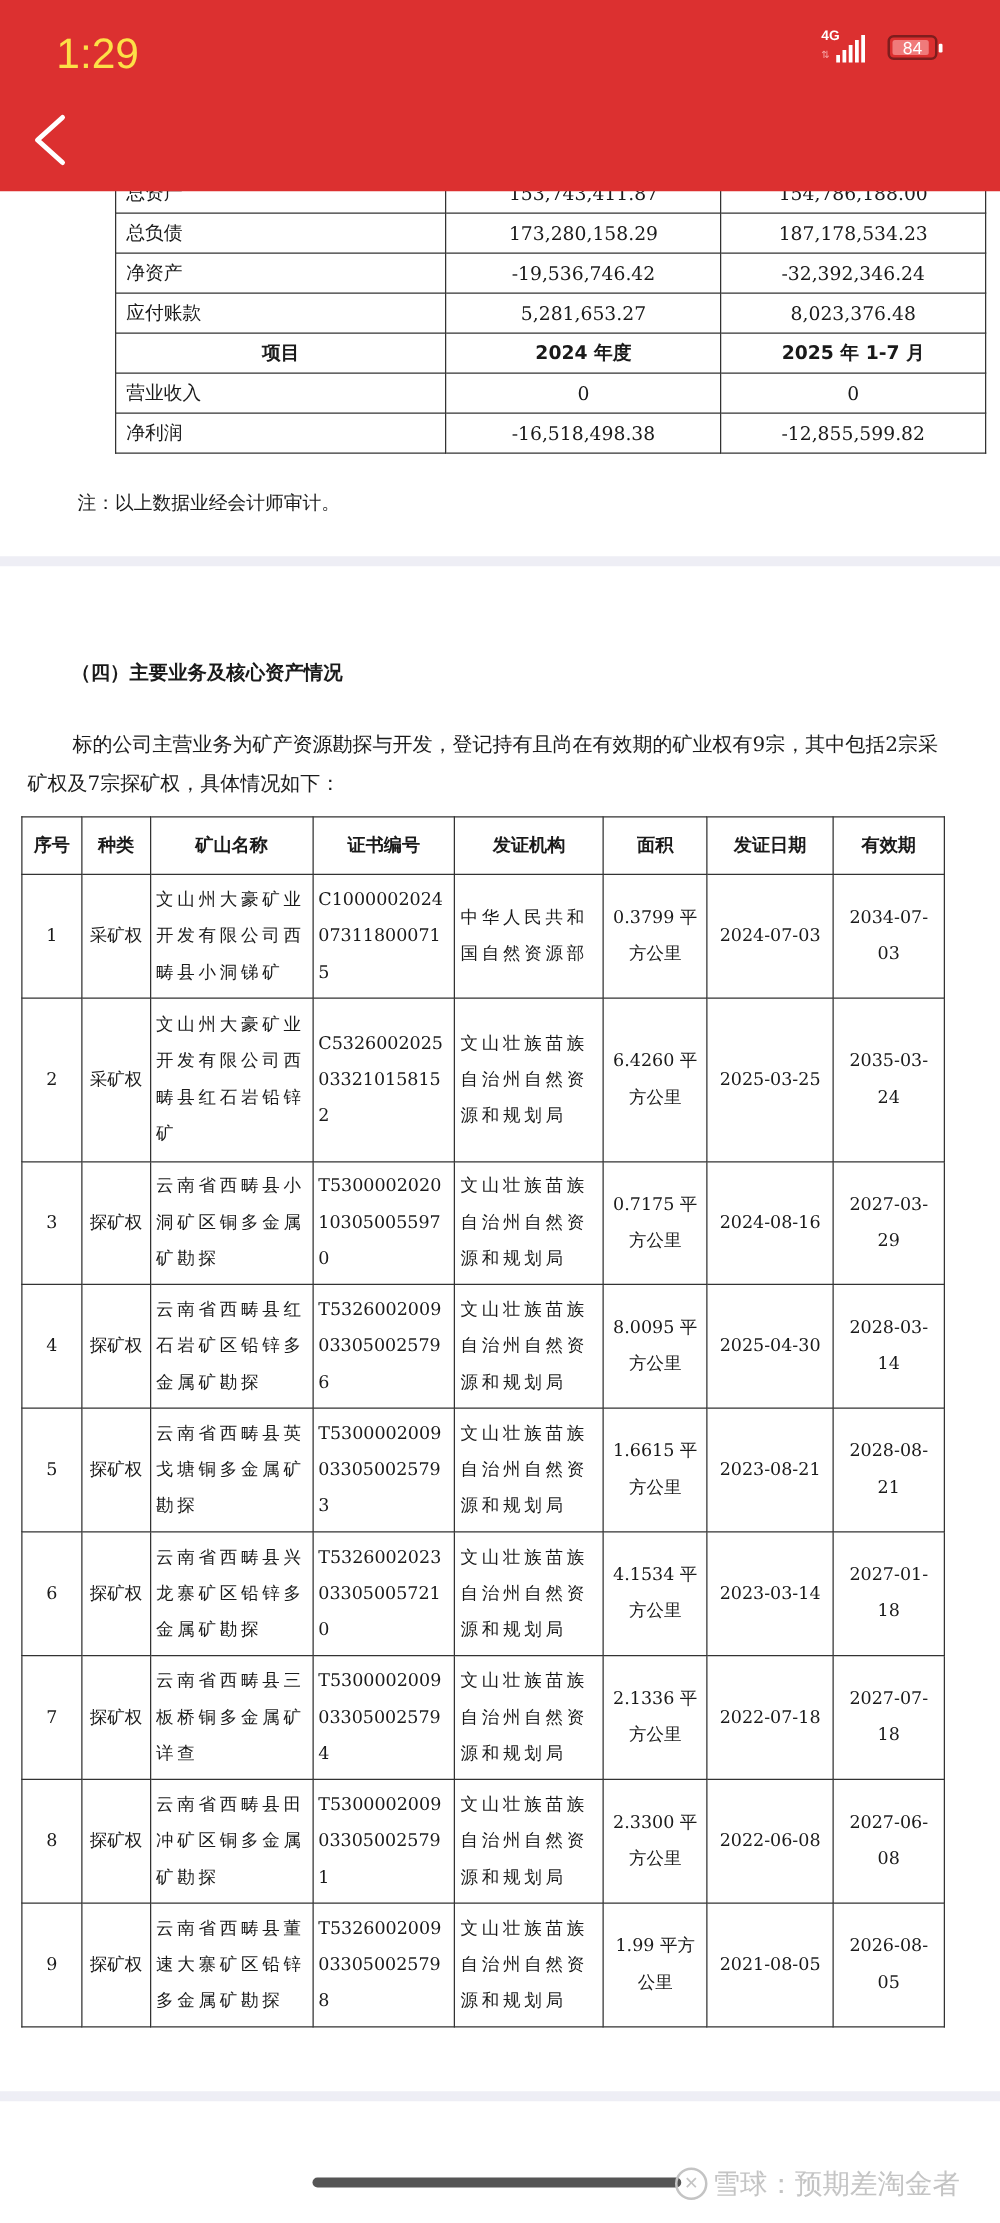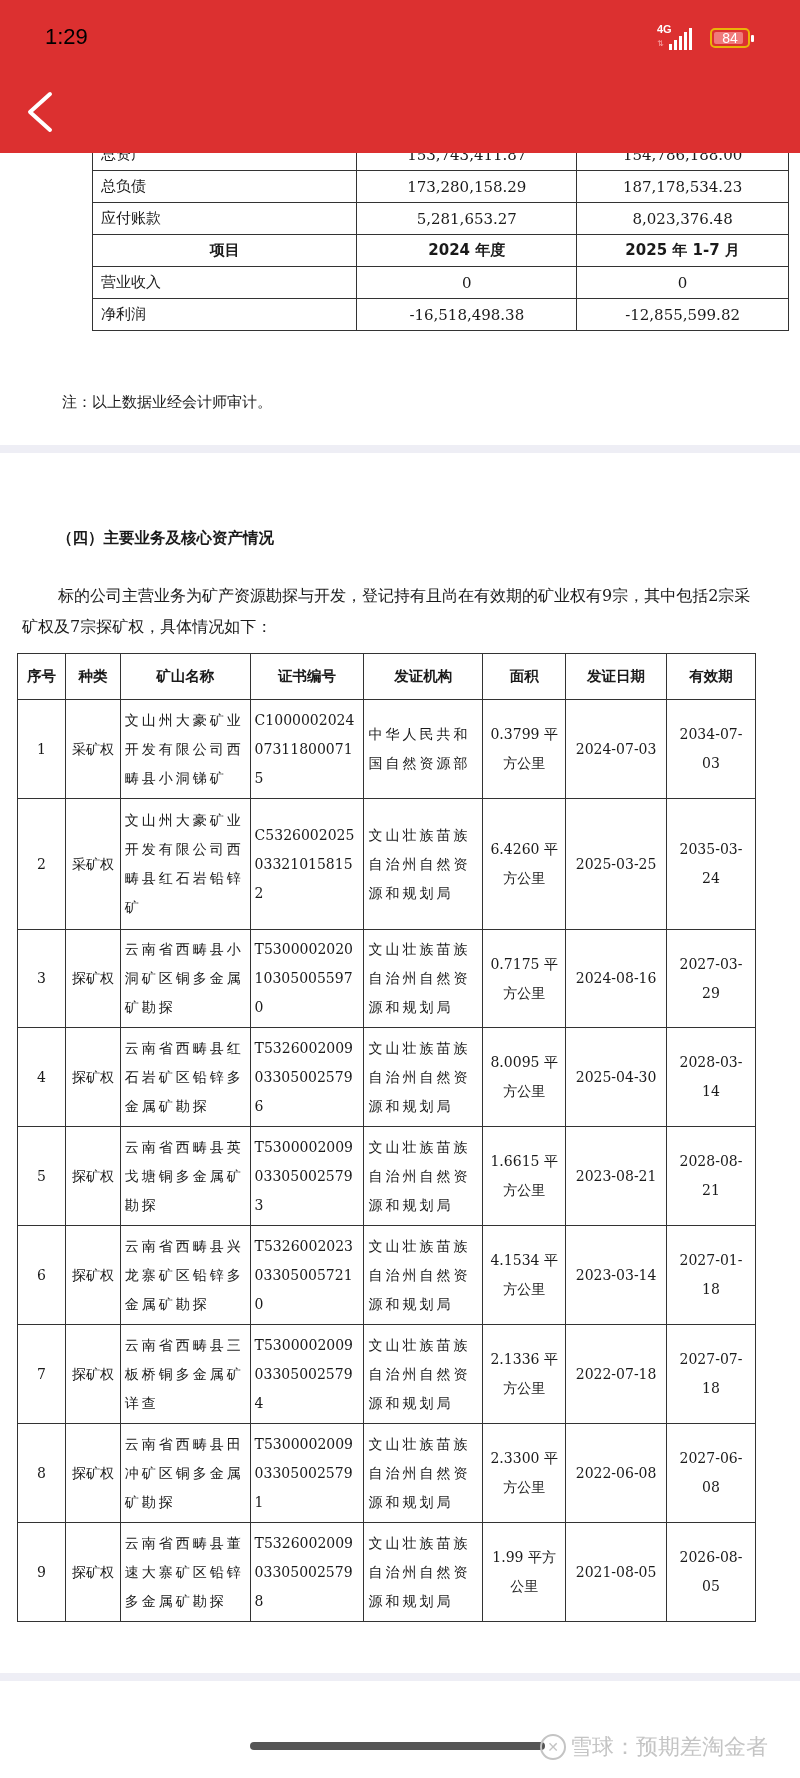--- a/index.html
+++ b/index.html
@@ -1,28 +1,28 @@
 <!DOCTYPE html>
 <html><head>
 <meta charset="utf-8">
 <style>
   * { box-sizing: border-box; margin: 0; padding: 0; }
   html, body { width: 800px; height: 1778px; background: #ffffff; overflow: hidden; }
   body { position: relative; font-family: "DejaVu Serif", "Liberation Serif", serif; color: #1a1a1a; }
 
   
   .topbar { position: absolute; left: 0; top: 0; width: 800px; height: 153px; background: #dc3030; z-index: 10; }
-  .status-time { position: absolute; left: 45px; top: 24px; font-family: "Liberation Sans", "DejaVu Sans", sans-serif; font-size: 22px; color: #000000; font-weight: 500; }
+  .status-time { position: absolute; left: 45px; top: 24px; font-family: "Liberation Sans", "DejaVu Sans", sans-serif; font-size: 34px; color: #fde047; font-weight: 500; }
   .status-right { position: absolute; right: 50px; top: 26px; display: flex; align-items: center; gap: 9px; }
   .net { position: relative; width: 44px; height: 24px; }
   .net-label { position: absolute; left: 0; top: -3px; font-family: "Liberation Sans", "DejaVu Sans", sans-serif; font-size: 11px; font-weight: bold; color: #fff; }
   .net-arrows { position: absolute; left: 0; top: 13px; font-size: 8px; color: #f7a6a6; font-family: "DejaVu Sans", sans-serif; }
   .bars { position: absolute; left: 12px; bottom: 0; display: flex; align-items: flex-end; gap: 2px; }
   .bars span { display: block; width: 3px; background: #fff; }
-  .battery { position: relative; width: 40px; height: 20px; border: 2px solid #eab308; border-radius: 5px; display: flex; align-items: center; justify-content: center; }
+  .battery { position: relative; width: 40px; height: 20px; border: 2px solid #7f1d1d; border-radius: 5px; display: flex; align-items: center; justify-content: center; }
   .battery-fill { position: absolute; left: 2px; top: 2px; bottom: 2px; width: 80%; background: #f07a7a; border-radius: 2px; }
   .battery-text { position: relative; font-family: "Liberation Sans", "DejaVu Sans", sans-serif; font-size: 14px; color: #fff; }
   .battery-cap { position: absolute; right: -6px; top: 5px; width: 3px; height: 7px; background: #fff; border-radius: 1px; }
   .back-btn { position: absolute; left: 22px; top: 88px; width: 40px; height: 48px; cursor: pointer; }
 
   
   table { border-collapse: collapse; position: absolute; }
   td, th { border: 1.2px solid #333; font-weight: normal; }
 
   .fin-table { left: 48px; top: 138px; width: 697px; font-size: 15px; margin-left: 44px; }
@@ -89,20 +89,25 @@
     <td>总资产</td>
     <td class="num">153,743,411.87</td>
     <td class="num">154,786,188.00</td>
   </tr>
   <tr>
     <td>总负债</td>
     <td class="num">173,280,158.29</td>
     <td class="num">187,178,534.23</td>
   </tr>
   <tr>
+    <td>净资产</td>
+    <td class="num">-19,536,746.42</td>
+    <td class="num">-32,392,346.24</td>
+  </tr>
+  <tr>
     <td>应付账款</td>
     <td class="num">5,281,653.27</td>
     <td class="num">8,023,376.48</td>
   </tr>
   <tr class="head">
     <td>项目</td>
     <td>2024 年度</td>
     <td>2025 年 1-7 月</td>
   </tr>
   <tr>

